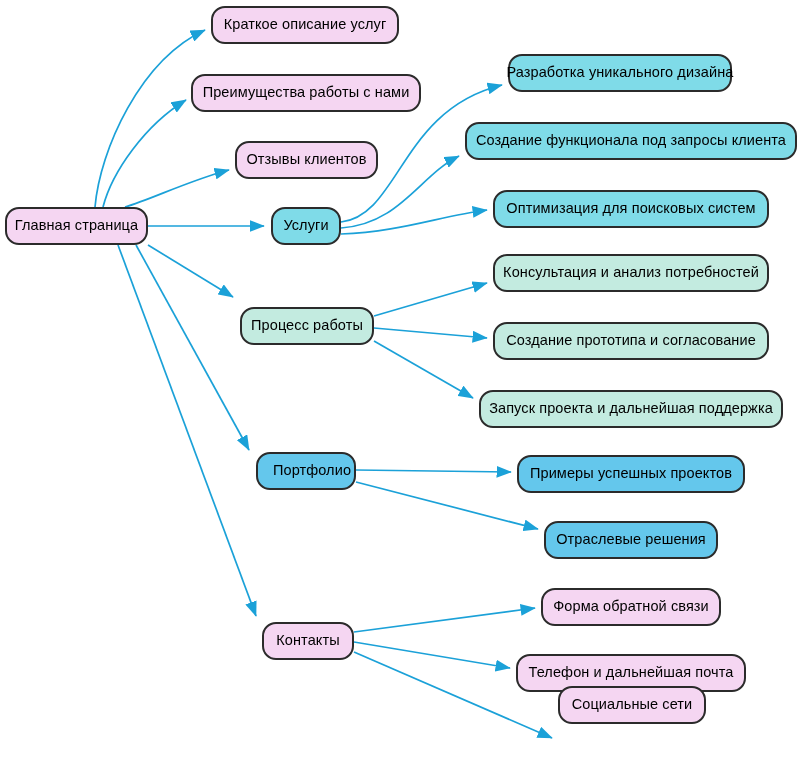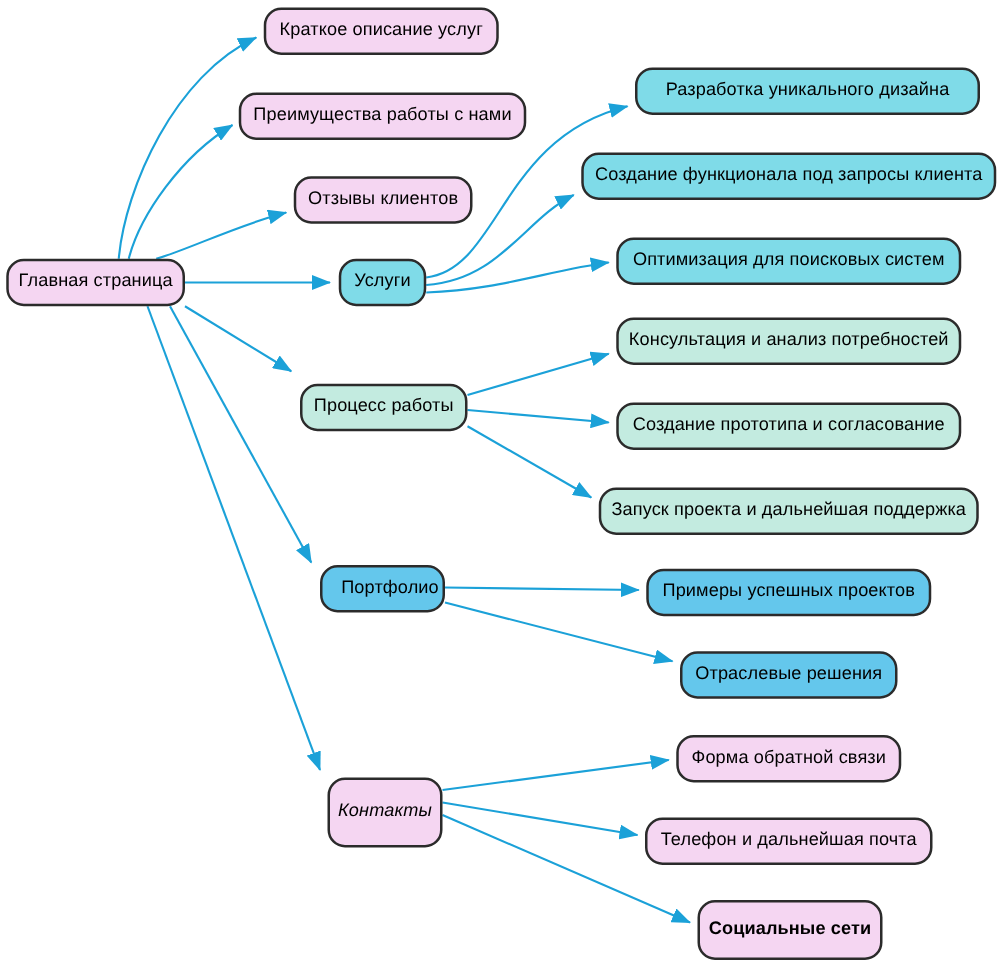--- a/index.html
+++ b/index.html
@@ -94,21 +94,21 @@
       </div>
       <div class="node fill-pink" style="left: 191px; top: 74px; width: 230px; height: 38px;">
         <span class="node-label">Преимущества работы с нами</span>
       </div>
       <div class="node fill-pink" style="left: 235px; top: 141px; width: 143px; height: 38px;">
         <span class="node-label">Отзывы клиентов</span>
       </div>
       <div class="node fill-cyan" style="left: 271px; top: 207px; width: 70px; height: 38px;">
         <span class="node-label">Услуги</span>
       </div>
-      <div class="node fill-cyan" style="left: 508px; top: 54px; width: 276px; height: 38px;">
+      <div class="node fill-cyan" style="left: 508px; top: 54px; width: 224px; height: 38px;">
         <span class="node-label">Разработка уникального дизайна</span>
       </div>
       <div class="node fill-cyan" style="left: 465px; top: 122px; width: 332px; height: 38px;">
         <span class="node-label">Создание функционала под запросы клиента</span>
       </div>
       <div class="node fill-cyan" style="left: 493px; top: 190px; width: 276px; height: 38px;">
         <span class="node-label">Оптимизация для поисковых систем</span>
       </div>
       <div class="node fill-mint" style="left: 240px; top: 307px; width: 134px; height: 38px;">
         <span class="node-label">Процесс работы</span>
@@ -124,27 +124,27 @@
       </div>
       <div class="node fill-blue" style="left: 256px; top: 452px; width: 100px; height: 38px; padding-left: 12px;">
         <span class="node-label">Портфолио</span>
       </div>
       <div class="node fill-blue" style="left: 517px; top: 455px; width: 228px; height: 38px;">
         <span class="node-label">Примеры успешных проектов</span>
       </div>
       <div class="node fill-blue" style="left: 544px; top: 521px; width: 174px; height: 38px;">
         <span class="node-label">Отраслевые решения</span>
       </div>
-      <div class="node fill-pink" style="left: 262px; top: 622px; width: 92px; height: 56px; font-style: italic;">
+      <div class="node fill-pink" style="left: 262px; top: 622px; width: 92px; height: 38px;">
         <span class="node-label">Контакты</span>
       </div>
       <div class="node fill-pink" style="left: 541px; top: 588px; width: 180px; height: 38px;">
         <span class="node-label">Форма обратной связи</span>
       </div>
       <div class="node fill-pink" style="left: 516px; top: 654px; width: 230px; height: 38px;">
         <span class="node-label">Телефон и дальнейшая почта</span>
       </div>
-      <div class="node fill-pink" style="left: 558px; top: 720px; width: 148px; height: 48px; font-weight: bold;">
+      <div class="node fill-pink" style="left: 558px; top: 686px; width: 148px; height: 38px;">
         <span class="node-label">Социальные сети</span>
       </div>
     </div>
 
 </div>
 
 </body></html>

